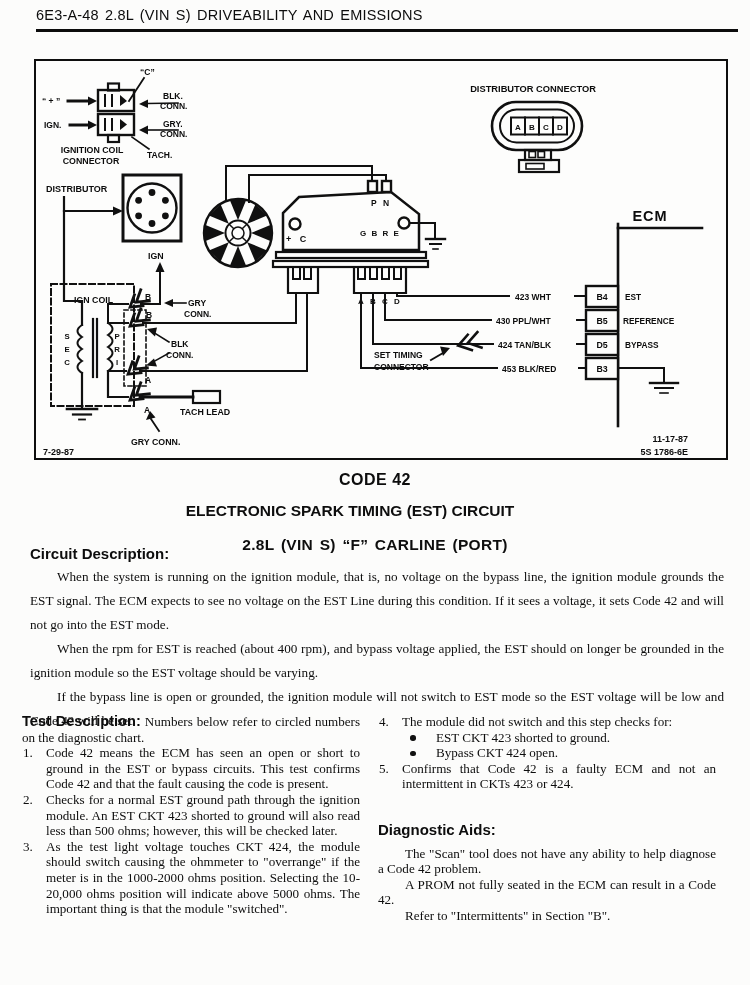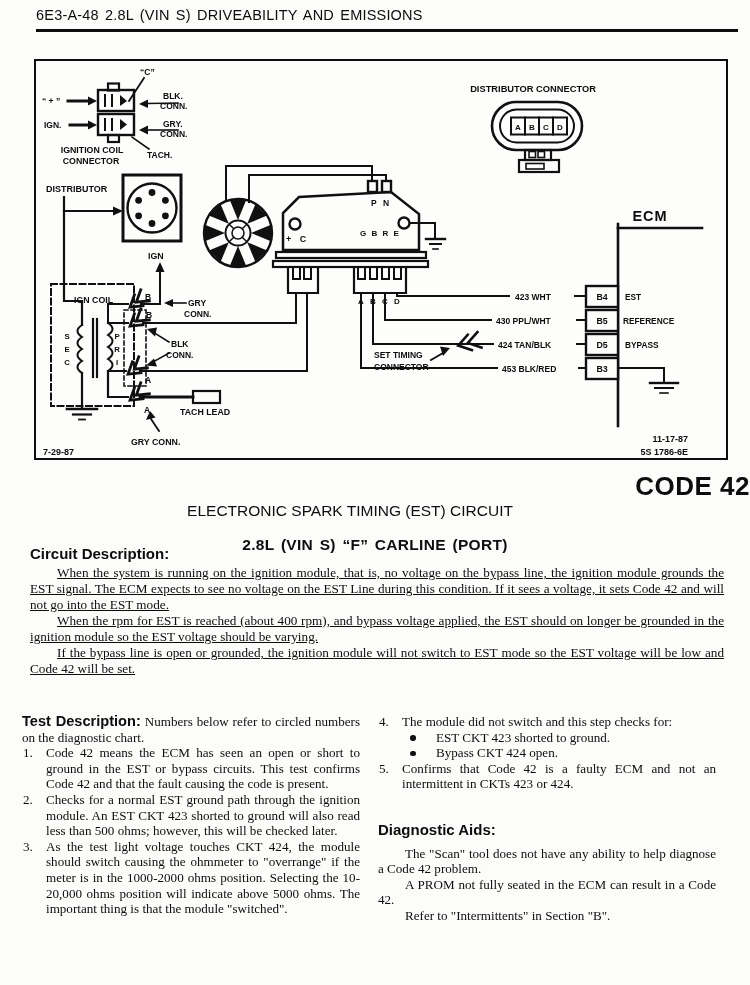--- a/index.html
+++ b/index.html
@@ -12,26 +12,26 @@
   .sans{font-family:"Liberation Sans","DejaVu Sans",sans-serif;}
   .abs{position:absolute;}
   
   .hdr{left:36px;top:7px;font-size:14.5px;font-weight:normal;letter-spacing:.2px;word-spacing:2px;white-space:nowrap;}
   .hdr-rule{left:36px;top:29px;width:702px;height:3.4px;background:#0c0c0c;}
   
   .diagram{left:34px;top:59px;width:690px;height:397px;border:2.6px solid #0e0e0e;background:#fdfdfc;}
   .diagram svg{position:absolute;left:0;top:0;}
   svg text{fill:#0c0c0c;font-family:"Liberation Sans","DejaVu Sans",sans-serif;font-weight:bold;}
   
-  .code-title{left:0;top:471px;width:750px;text-align:right;font-size:26px;font-weight:bold;letter-spacing:.5px;}
-  .sub1{left:0;top:502px;width:700px;text-align:center;font-size:15.5px;font-weight:normal;}
+  .code-title{left:0;top:471px;width:750px;text-align:center;font-size:16px;font-weight:bold;letter-spacing:.5px;}
+  .sub1{left:0;top:502px;width:700px;text-align:center;font-size:15.5px;font-weight:bold;}
   .sub2{left:0;top:536px;width:750px;text-align:center;font-size:15.5px;font-weight:bold;letter-spacing:.3px;word-spacing:2px;}
   
   .cd-head{left:30px;top:545px;font-size:15px;font-weight:bold;}
-  .cd-body{left:30px;top:565px;width:694px;font-size:13.2px;line-height:16px;text-align:justify;text-decoration:underline;}
+  .cd-body{left:30px;top:565px;width:694px;font-size:13.2px;line-height:24px;text-align:justify;}
   .cd-body p{margin:0;text-indent:27px;}
   
   .cols{left:22px;top:714px;width:694px;display:flex;gap:18px;font-size:13.1px;line-height:15.6px;}
   .col-l{width:338px;}
   .col-r{width:338px;}
   .td-intro{text-align:justify;}
   .h-inline{font-size:14.6px;font-weight:bold;}
   .num-item{position:relative;padding-left:24px;text-align:justify;}
   .num-item .num{position:absolute;left:1px;top:0;}
   .bullet-item{position:relative;padding-left:58px;text-align:left;}

